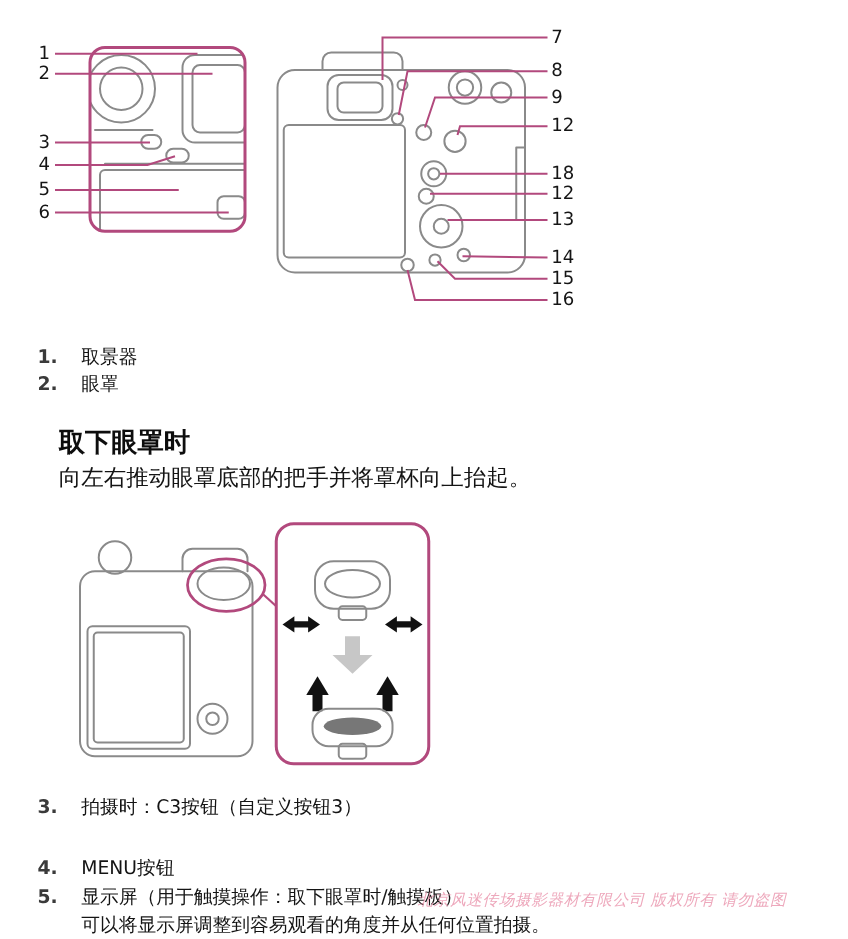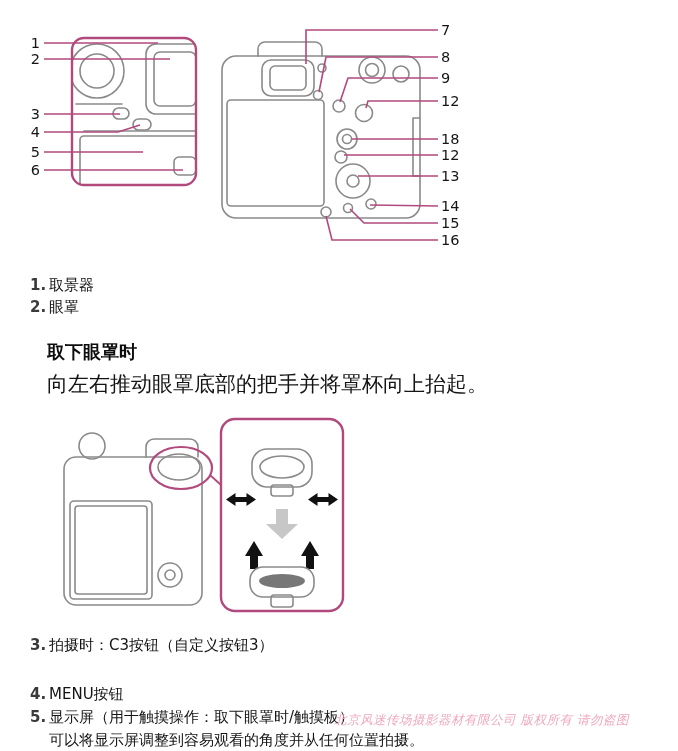--- a/index.html
+++ b/index.html
@@ -5,23 +5,23 @@
   :root { --accent:#b2497d; --art:#8a8a8a; }
   html,body{margin:0;padding:0;background:#fff;}
   .page{position:relative;width:678px;height:751px;background:#fff;overflow:hidden;
         font-family:"DejaVu Sans","Liberation Sans",sans-serif;color:#111;}
   .diagram{position:absolute;}
   .callout{position:absolute;font-size:14.5px;line-height:18px;color:#151515;}
   .callout.left{width:20px;text-align:right;}
   .callout.right{width:26px;text-align:left;}
   .row{position:absolute;display:flex;align-items:flex-start;font-size:15px;line-height:21px;}
   .row .num{font-weight:bold;color:#3a3a3a;width:17px;flex:none;margin-right:2px;}
-  .row .txt{color:#141414;white-space:nowrap;}
-  .heading{position:absolute;font-size:18px;font-weight:bold;color:#0d0d0d;}
-  .body-text{position:absolute;font-size:21px;color:#141414;}
+  .row .txt{color:#141414;white-space:nowrap;margin-left:16px;}
+  .heading{position:absolute;font-size:21px;font-weight:bold;color:#0d0d0d;}
+  .body-text{position:absolute;font-size:18px;color:#141414;}
   .inline-icon{display:inline-block;vertical-align:-2px;margin:0 5px;}
   .watermark{position:absolute;font-size:12.5px;color:#ec9fb5;letter-spacing:0.5px;
              white-space:nowrap;opacity:.9;font-style:italic;}
   svg .art{stroke:var(--art);fill:none;stroke-width:1.6;stroke-linejoin:round;stroke-linecap:round;}
   svg .accent{stroke:var(--accent);fill:none;}
 </style>
 </head>
 <body>
 
 <div class="page">

